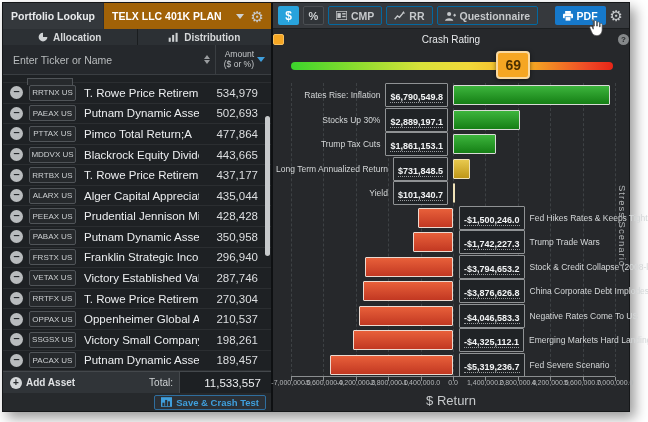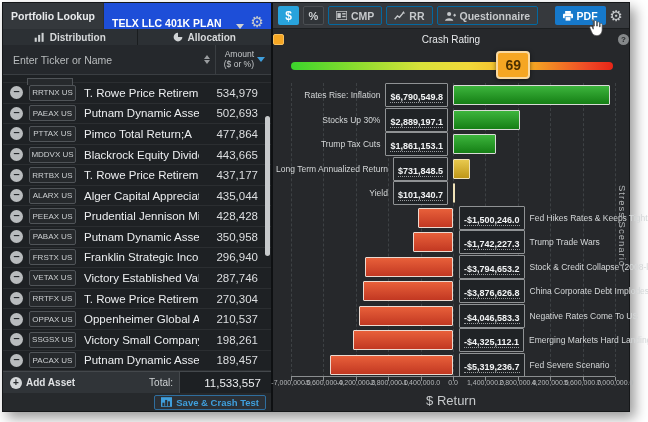--- a/index.html
+++ b/index.html
@@ -1,21 +1,21 @@
 <!DOCTYPE html>
 <html><head>
 <meta charset="utf-8">
 <style>
   * { margin:0; padding:0; box-sizing:border-box; }
   body { background:#ffffff; font-family:"Liberation Sans","DejaVu Sans",sans-serif; width:648px; height:422px; overflow:hidden; }
   .app { position:absolute; left:2px; top:2px; width:628px; height:410px; display:flex; background:#222528; box-shadow:5px 6px 12px rgba(0,0,0,.4); border:1px solid #151719; }
 
   
   .left { width:270px; display:flex; flex-direction:column; border-right:2px solid #0e1012; background:#1e2124; }
-  .pl-header { height:26px; background:#1d4ed8; display:flex; align-items:flex-end; flex:none; }
+  .pl-header { height:26px; background:#a16207; display:flex; align-items:center; flex:none; }
   .pl-lookup { background:#34383c; height:100%; display:flex; align-items:center; padding:0 8px; font-size:10.5px; font-weight:bold; color:#e8eaec; border-right:1px solid #2c3034; }
   .pl-plan { margin-left:8px; font-size:10.5px; font-weight:bold; color:#ffffff; flex:1; white-space:nowrap; overflow:hidden; }
   .caret { width:0; height:0; border-left:4px solid transparent; border-right:4px solid transparent; border-top:5px solid #cfd2d4; margin:0 7px; }
   .gearglyph { color:#c9ccce; font-size:15px; margin-right:7px; line-height:1; cursor:pointer; }
   .tabs { height:16px; display:flex; flex:none; background:#222528; }
   .tab { flex:1; background:#2c3034; display:flex; align-items:center; justify-content:center; gap:5px; font-size:10px; font-weight:bold; color:#d6d8da; border-right:1px solid #1a1d1f; cursor:pointer; }
   .tab:last-child { border-right:none; }
   .thead { height:30px; flex:none; background:#25282c; border-bottom:1px solid #3a3e42; display:flex; align-items:center; }
   .thead .search { flex:1; padding-left:10px; font-size:10.5px; color:#b9bcbe; }
   .sorticon { display:flex; flex-direction:column; gap:1px; margin-right:5px; }
@@ -88,32 +88,32 @@
   <div class="left">
     <div class="pl-header">
       <div class="pl-lookup">Portfolio Lookup</div>
       <div class="pl-plan">TELX LLC 401K PLAN</div>
       <div class="caret"></div>
       <div class="gearglyph">⚙</div>
     </div>
 
     <div class="tabs">
       <div class="tab">
+        <svg class="ic" width="10" height="10" viewBox="0 0 16 16">
+            <path d="M8 1 A7 7 0 1 0 15 8 L8 8 Z" fill="#cfd2d4"></path>
+          </svg>
+        <span>Allocation</span>
+      </div>
+      <div class="tab">
         <svg class="ic" width="11" height="10" viewBox="0 0 16 14">
             <rect x="1" y="8" width="3" height="6" fill="#cfd2d4"></rect>
             <rect x="6" y="4" width="3" height="10" fill="#cfd2d4"></rect>
             <rect x="11" y="1" width="3" height="13" fill="#cfd2d4"></rect>
           </svg>
         <span>Distribution</span>
-      </div>
-      <div class="tab">
-        <svg class="ic" width="10" height="10" viewBox="0 0 16 16">
-            <path d="M8 1 A7 7 0 1 0 15 8 L8 8 Z" fill="#cfd2d4"></path>
-          </svg>
-        <span>Allocation</span>
       </div>
     </div>
 
     <div class="thead">
       <div class="search">Enter Ticker or Name</div>
       <div class="sorticon">
           <i class="up"></i>
           <i class="dn"></i>
         </div>
       <div class="amount-col">

